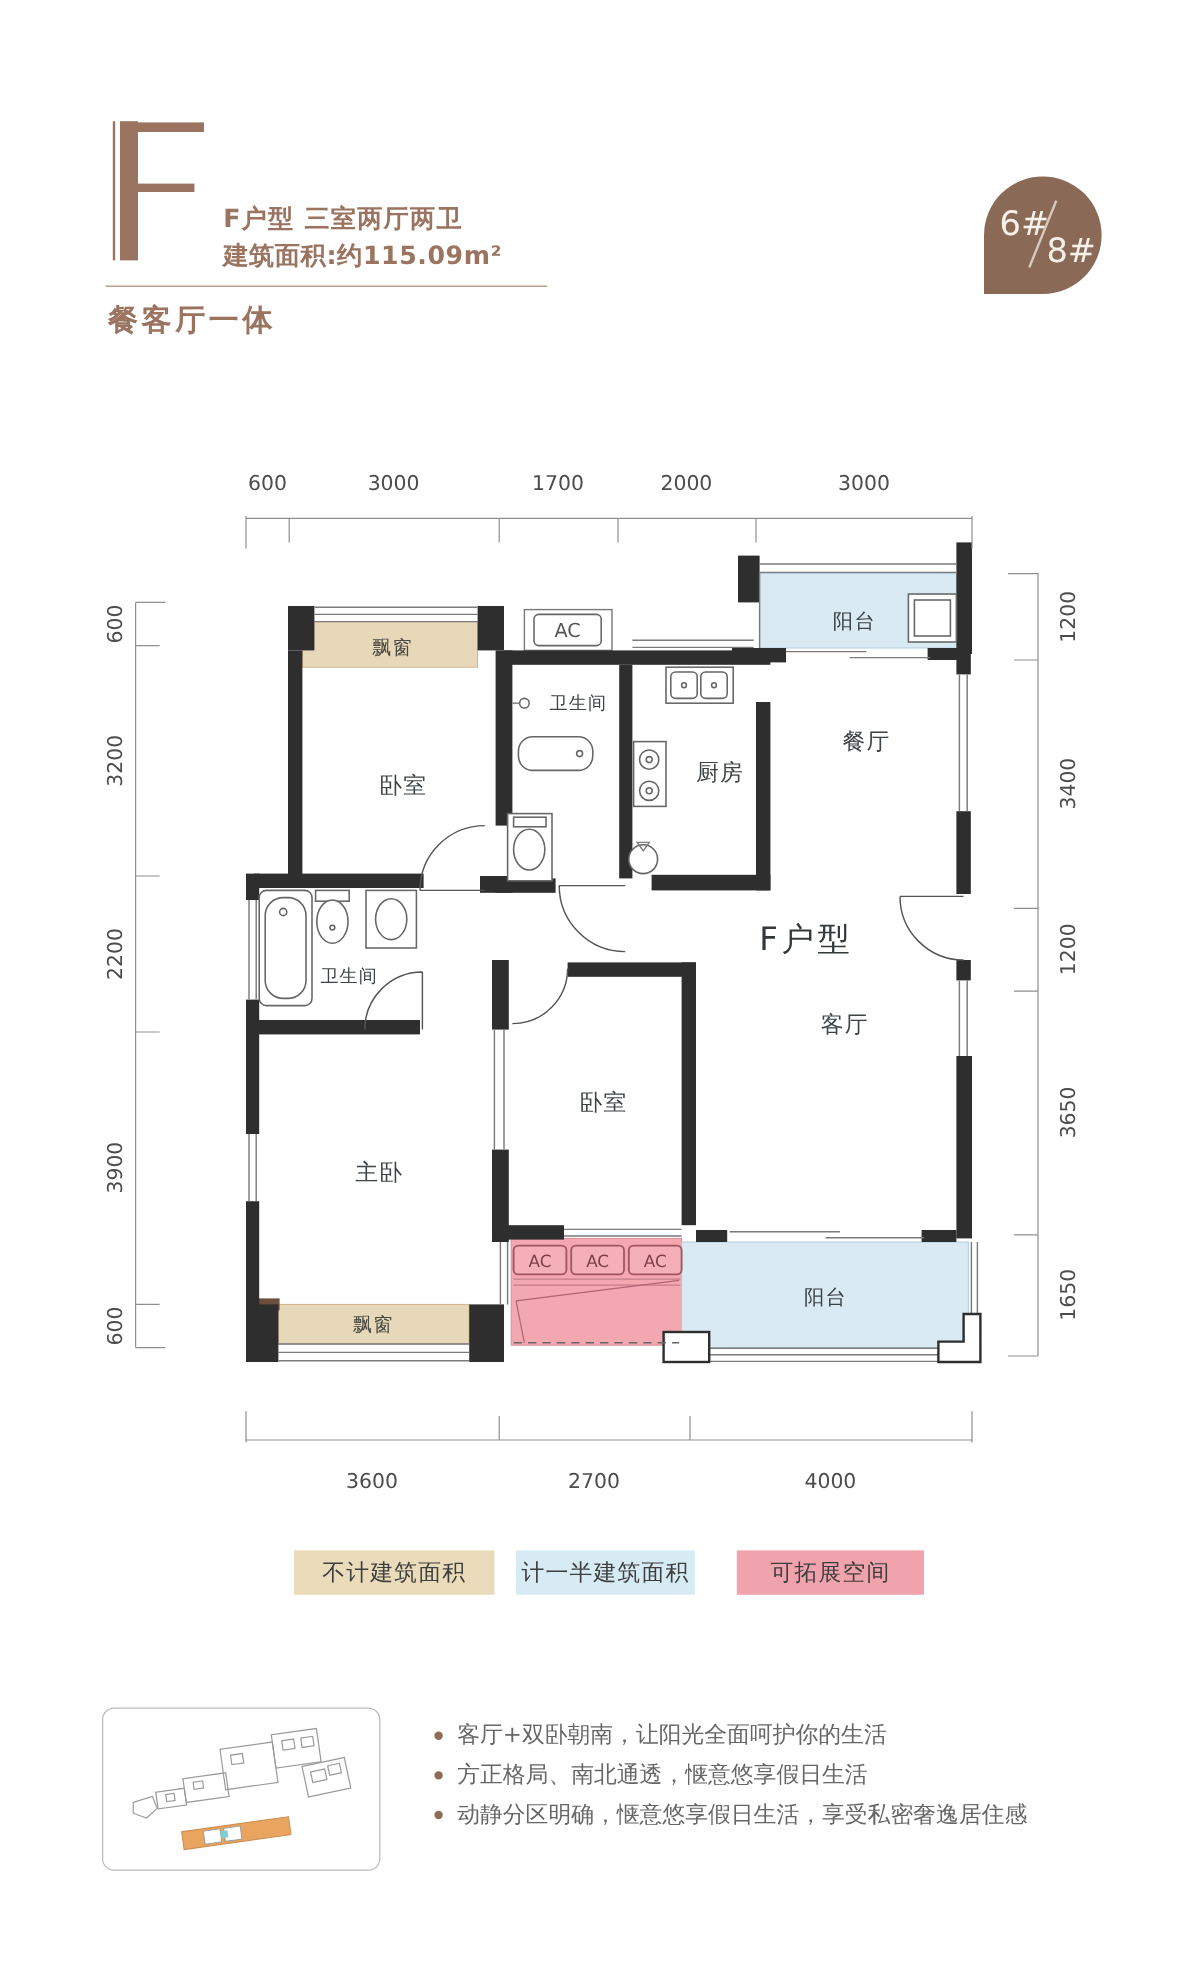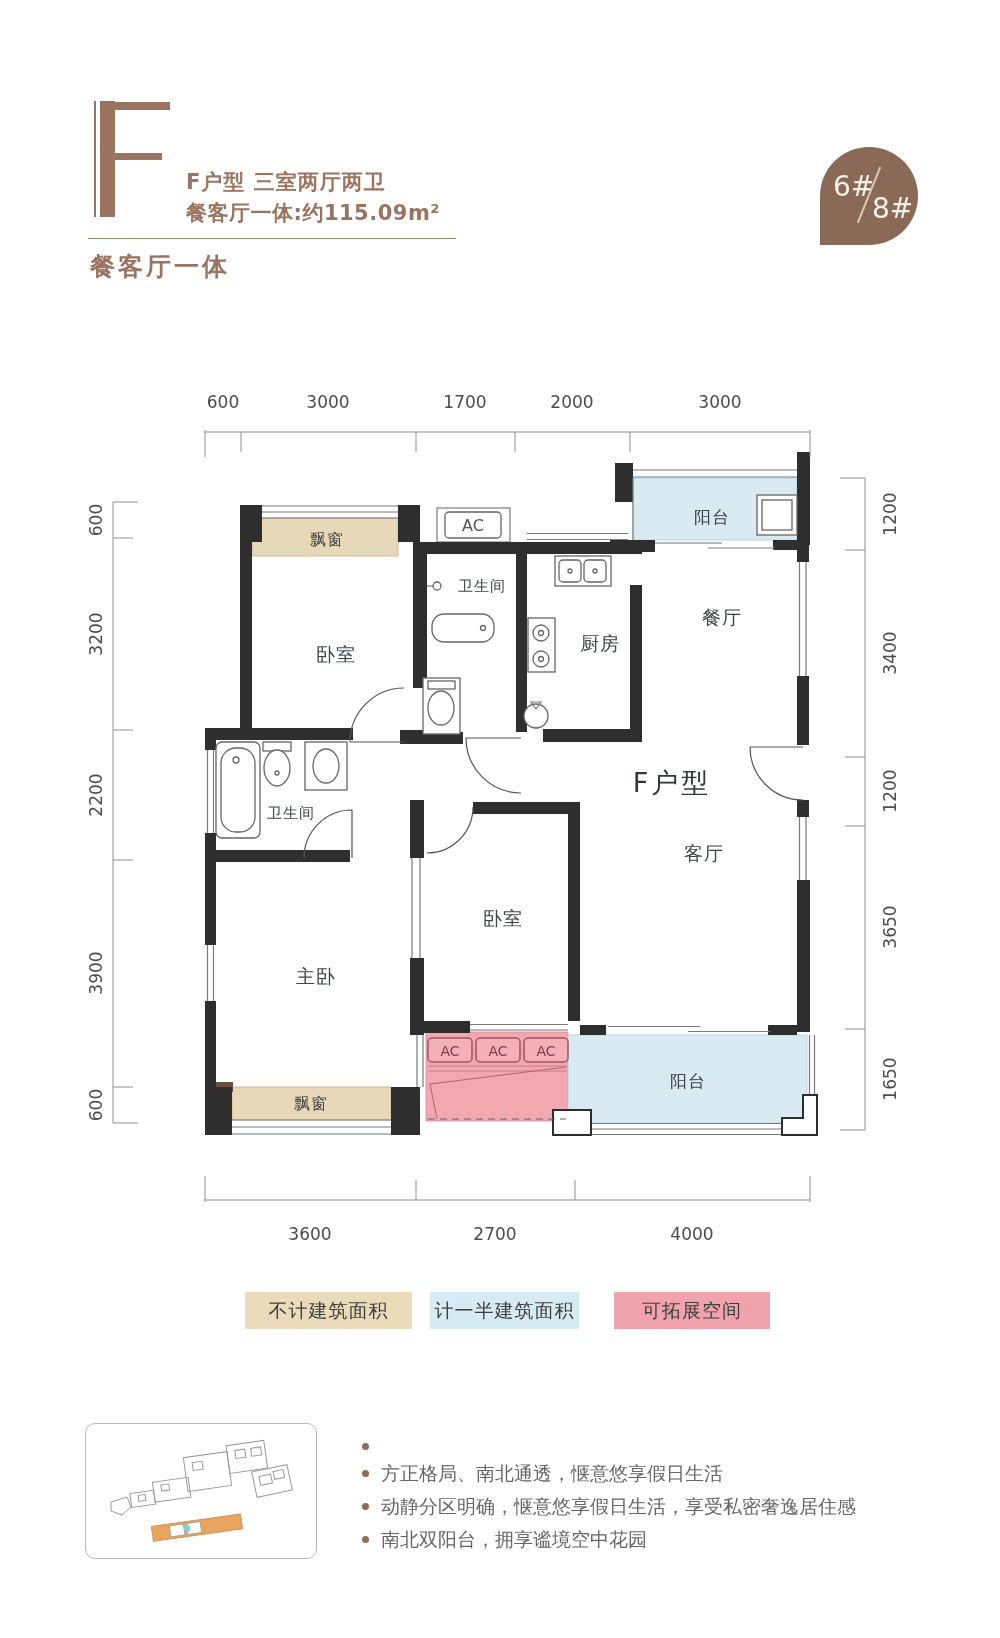--- a/index.html
+++ b/index.html
@@ -59,21 +59,21 @@
 
   <div class="flogo">
     <div class="p" style="left:2px;top:1px;width:2px;height:116px;"></div>
     <div class="p" style="left:8px;top:1px;width:15px;height:116px;"></div>
     <div class="p" style="left:22px;top:2px;width:56px;height:8px;"></div>
     <div class="p" style="left:22px;top:53px;width:48px;height:7px;"></div>
   </div>
 
   <div class="title-block">
     <div class="title-l1">F户型  三室两厅两卫</div>
-    <div class="title-l2">餐客厅一体:约115.09m²</div>
+    <div class="title-l2">建筑面积:约115.09m²</div>
   </div>
 
   <div class="badge">
     <span class="b6">6#</span>
     <div class="slash"></div>
     <span class="b8">8#</span>
   </div>
 
   <div class="divider"></div>
   <div class="subtitle">餐客厅一体</div>
@@ -294,28 +294,25 @@
         <rect x="84" y="98" width="14" height="11" fill="#fff" stroke="#9A9A9A" stroke-width="0.8"></rect>
         <rect x="101" y="98" width="14" height="11" fill="#fff" stroke="#9A9A9A" stroke-width="0.8"></rect>
         <rect x="98" y="100" width="6" height="6" fill="#7ECFD4"></rect>
       </g>
     </svg>
   </div>
 
   <div class="features">
     <div class="feature-row">
       <div class="bullet"></div>
+      <div class="feature-text">客厅+双卧朝南，让阳光全面呵护你的生活</div>
     </div>
     <div class="feature-row">
       <div class="bullet"></div>
       <div class="feature-text">方正格局、南北通透，惬意悠享假日生活</div>
     </div>
     <div class="feature-row">
       <div class="bullet"></div>
       <div class="feature-text">动静分区明确，惬意悠享假日生活，享受私密奢逸居住感</div>
     </div>
-    <div class="feature-row">
-      <div class="bullet"></div>
-      <div class="feature-text">南北双阳台，拥享谧境空中花园</div>
-    </div>
   </div>
 
 </div>
 
 </body></html>

